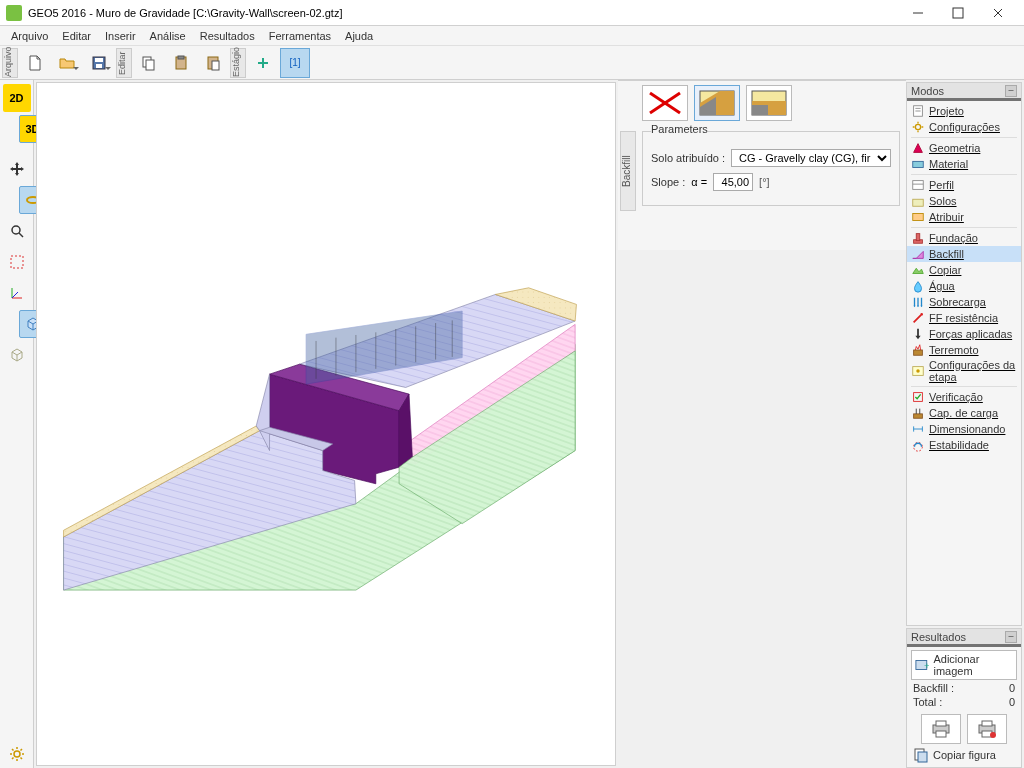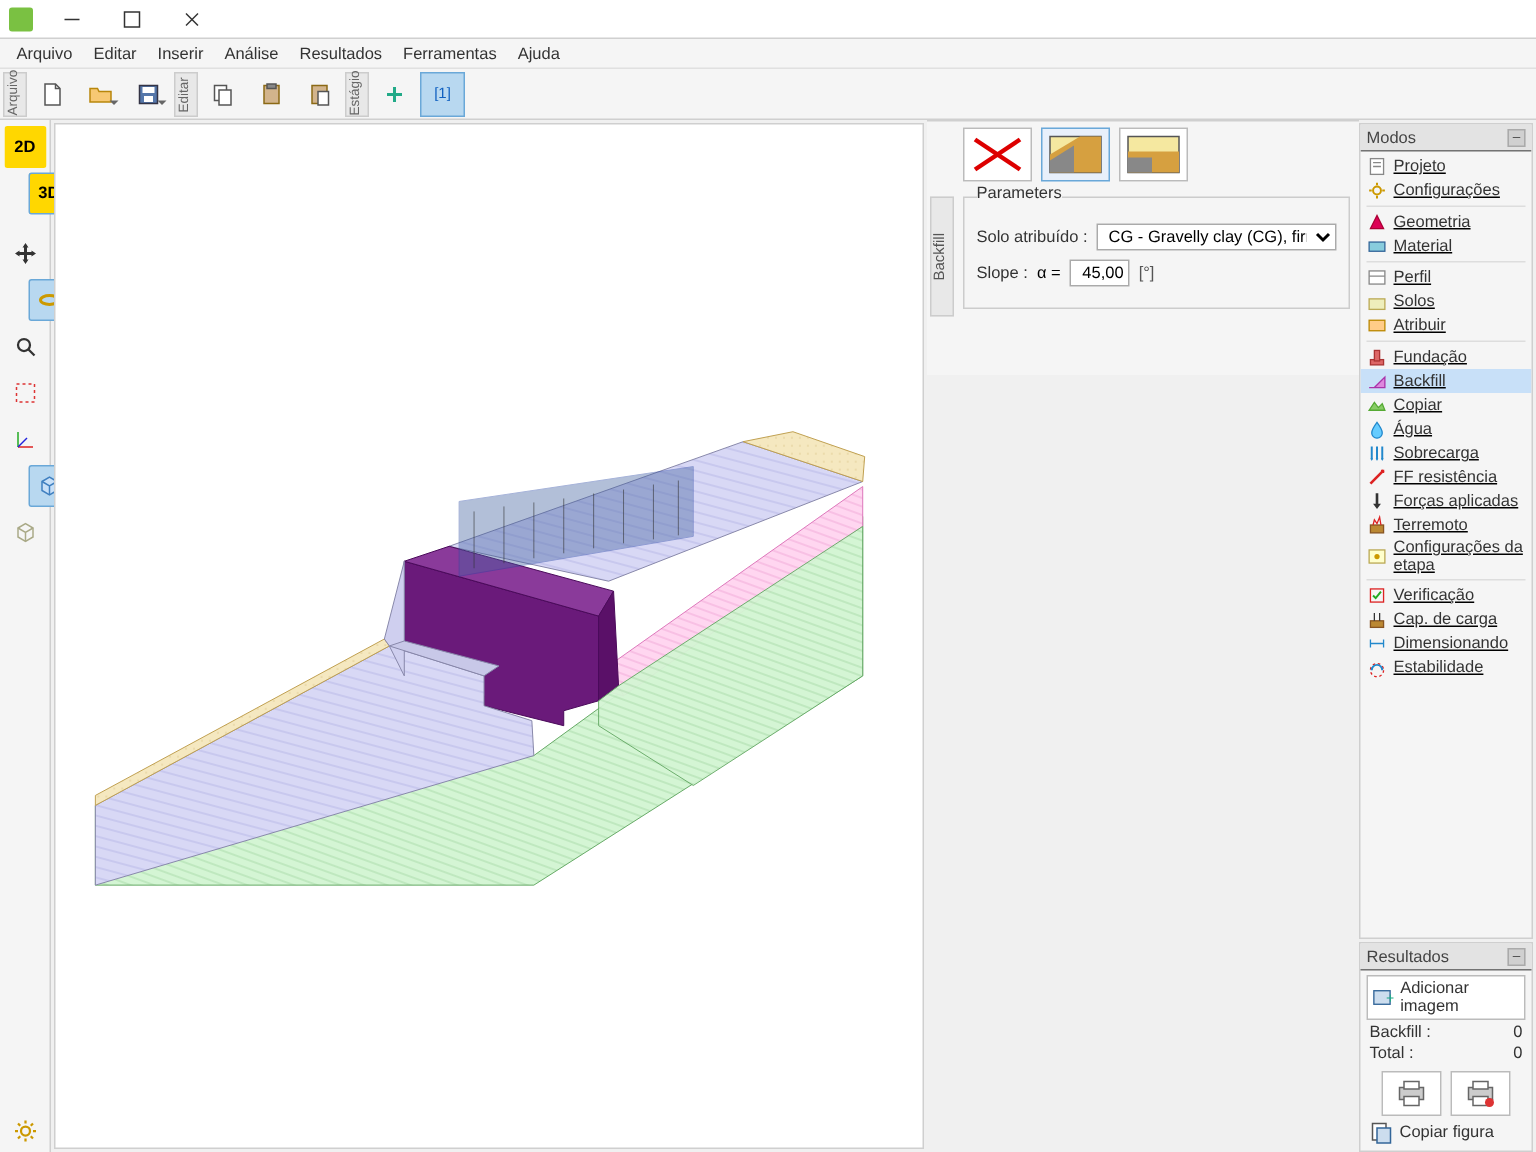--- a/index.html
+++ b/index.html
@@ -41,21 +41,21 @@
 .param-row { display: flex; align-items: center; gap: 6px; margin-bottom: 6px; }
 .param-row label { color: #333; }
 .param-row select, .param-row input { border: 1px solid #aaa; background: #fff; padding: 1px 3px; height: 18px; }
 .param-row input { width: 40px; text-align: right; }
 .param-row select { width: 160px; }
 .unit { color: #555; }
 
 
 .right-col { width: 118px; display: flex; flex-direction: column; gap: 0; }
 .panel { background: #f5f5f5; border: 1px solid #cfcfcf; margin: 2px 2px 0 0; }
-.panel-hd { height: 18px; background: #e3e3e3; border-bottom: 1px solid #737373; display: flex; align-items: center; padding: 0 4px; font-size: 10px; color: #444; justify-content: space-between; }
+.panel-hd { height: 18px; background: #e3e3e3; border-bottom: 3px solid #737373; display: flex; align-items: center; padding: 0 4px; font-size: 10px; color: #444; justify-content: space-between; }
 .panel-hd .min { width: 12px; height: 12px; background: #d0d0d0; border: 1px solid #aaa; text-align: center; line-height: 8px; font-size: 9px; }
 .tree { padding: 2px 0; text-decoration: underline; }
 .tree-item { display: flex; align-items: center; padding: 1px 4px; gap: 4px; cursor: default; color: #333; }
 .tree-item.sel { background: #c8e0f8; }
 .tree-item .ico { width: 14px; height: 14px; display: inline-flex; align-items: center; justify-content: center; }
 .tree-sep { height: 1px; background: #ddd; margin: 2px 4px; }
 
 .results-body { padding: 3px 4px; display: flex; flex-direction: column; gap: 2px; }
 .link-btn { display: flex; align-items: center; gap: 4px; padding: 2px 3px; border: 1px solid #bbb; background: #fff; color: #333; }
 .r-row { display: flex; justify-content: space-between; color: #333; padding: 0 2px; }
@@ -63,20 +63,21 @@
 .print-btn { width: 40px; height: 30px; border: 1px solid #bbb; background: #fff; display: flex; align-items: center; justify-content: center; }
 
 
 svg.ic { width: 16px; height: 16px; }
 </style>
 </head>
 <body>
 
 <div class="titlebar">
   <div class="app-icon"></div>
+  <div class="title">GEO5 2016 - Muro de Gravidade [C:\Gravity-Wall\screen-02.gtz]</div>
   <div class="winbtn">
     <svg class="ic" viewBox="0 0 16 16">
         <line x1="3" y1="8" x2="13" y2="8" stroke="#333" stroke-width="1"></line>
       </svg>
   </div>
   <div class="winbtn">
     <svg class="ic" viewBox="0 0 16 16">
         <rect x="3" y="3" width="10" height="10" fill="none" stroke="#333" stroke-width="1"></rect>
       </svg>
   </div>

